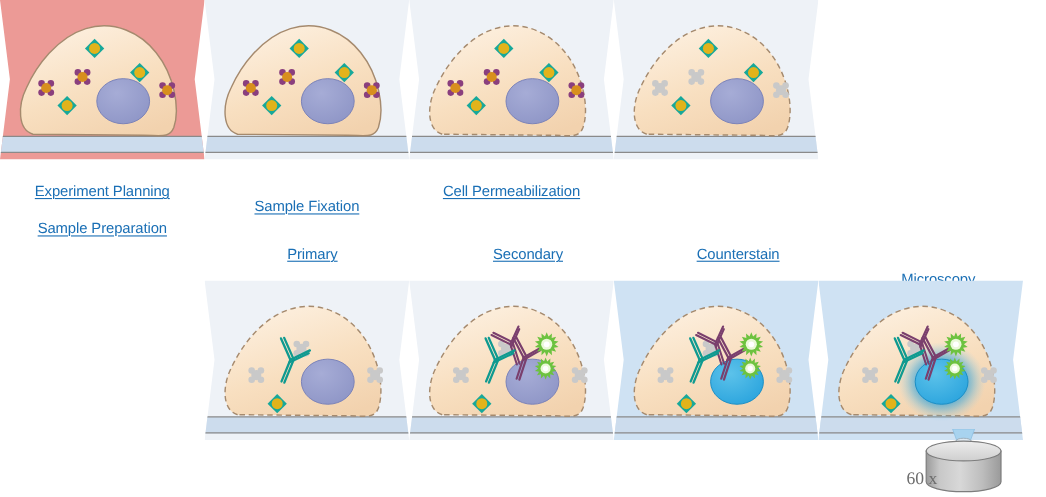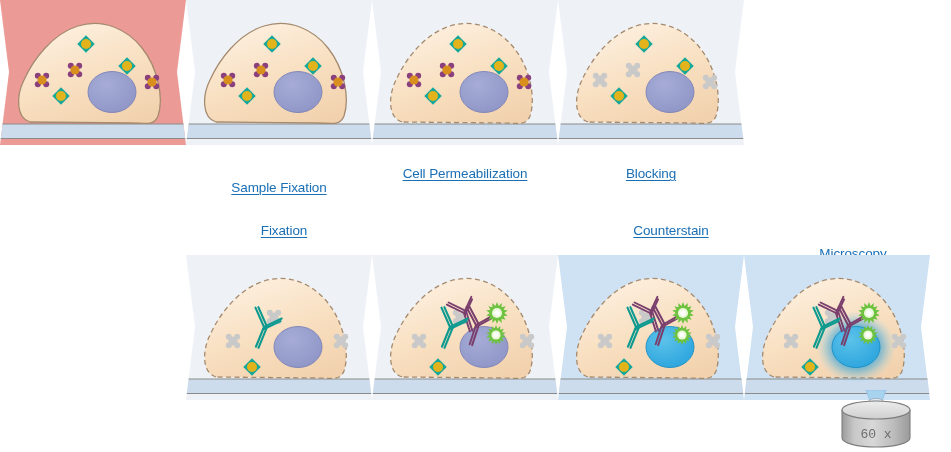--- a/index.html
+++ b/index.html
@@ -32,24 +32,24 @@
     display: inline-block;
   }
 
   
   .objective { position: absolute; }
   .objective svg { display: block; }
   .obj-text {
     position: absolute;
     left: 0; right: 0;
     top: 37px;
-    text-align: center;
-    font-size: 13px;
+    text-align: left;
+    font-size: 16px;
     color: #6d6d6d;
-    font-family: Liberation Mono, monospace;
+    font-family: Liberation Serif, serif;
   }
 </style>
 </head>
 <body>
 
 <div id="stage">
 
   <div class="panel" style="left:0px;  top:0px;" id="p0">
       <svg viewBox="0 0 186 145">
     <defs>
@@ -324,32 +324,37 @@
             <circle cx="-4.2" cy="-4.2" r="3" fill="#c9c9c9"></circle>
             <circle cx="4.2" cy="-4.2" r="3" fill="#c9c9c9"></circle>
             <circle cx="-4.2" cy="4.2" r="3" fill="#c9c9c9"></circle>
             <circle cx="4.2" cy="4.2" r="3" fill="#c9c9c9"></circle>
             <circle cx="0" cy="0" r="4.6" fill="#c9c9c9"></circle>
           </g>
         </g>
       </svg>
     </div>
 
+  <div class="label" style="left:0px;  top:148px; width:186px;">
+    <span>Experiment Planning</span><br>
+    <span>Sample Preparation</span>
+  </div>
   <div class="label" style="left:186px;top:162px; width:186px;">
     <span>Sample Fixation</span>
   </div>
   <div class="label" style="left:372px;top:148px; width:186px;text-align:center;">
     <span>Cell Permeabilization</span>
   </div>
-  <div class="label" style="left:558px;top:148px; width:186px;">
-    <span>Blocking</span>
+
+  <div class="label" style="left:186px;top:205px; width:196px;">
+    <span>Primary</span><br>
+    <span>Antibody Incubation</span>
   </div>
-
-  <div class="label" style="left:186px;top:205px; width:196px;">
-    <span>Fixation</span><br>
+  <div class="label" style="left:382px;top:205px; width:196px;">
+    <span>Secondary</span><br>
     <span>Antibody Incubation</span>
   </div>
   <div class="label" style="left:760px;top:228px; width:186px;">
     <span>Microscopy</span>
   </div>
   <div class="label" style="left:578px;top:205px; width:186px;">
     <span>Counterstain</span><br>
     <span>and Mounting</span>
   </div>
 

